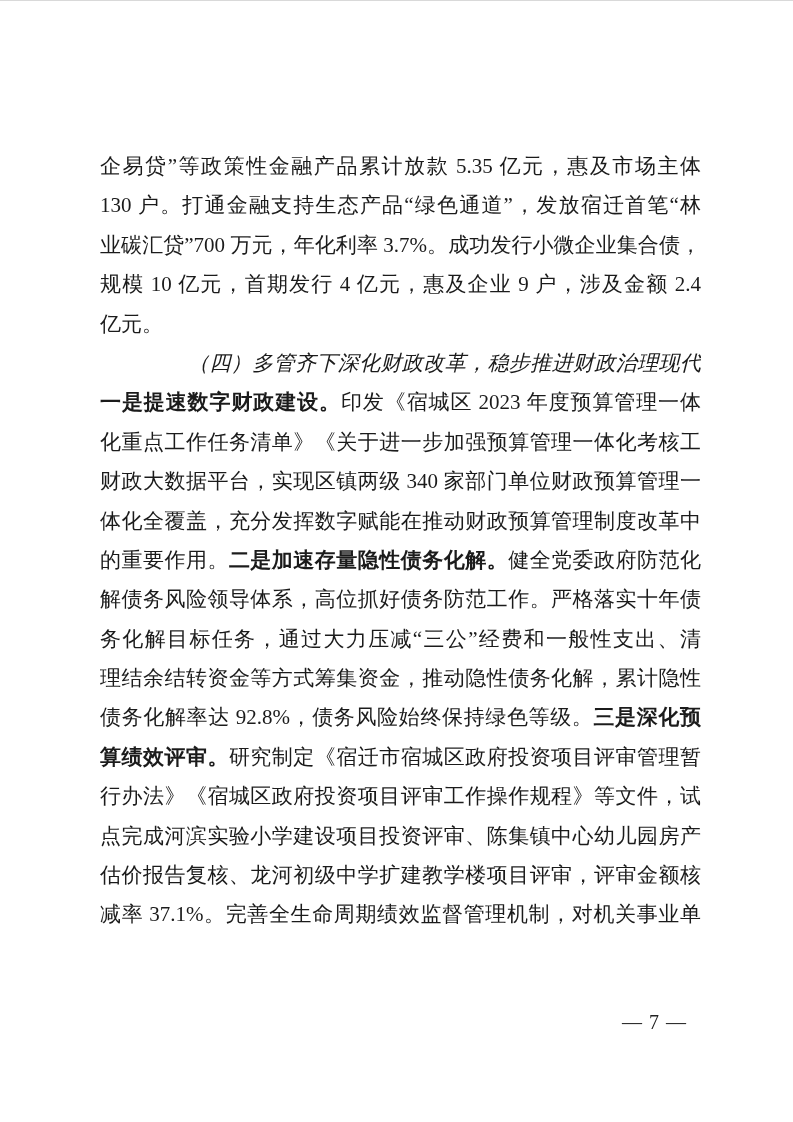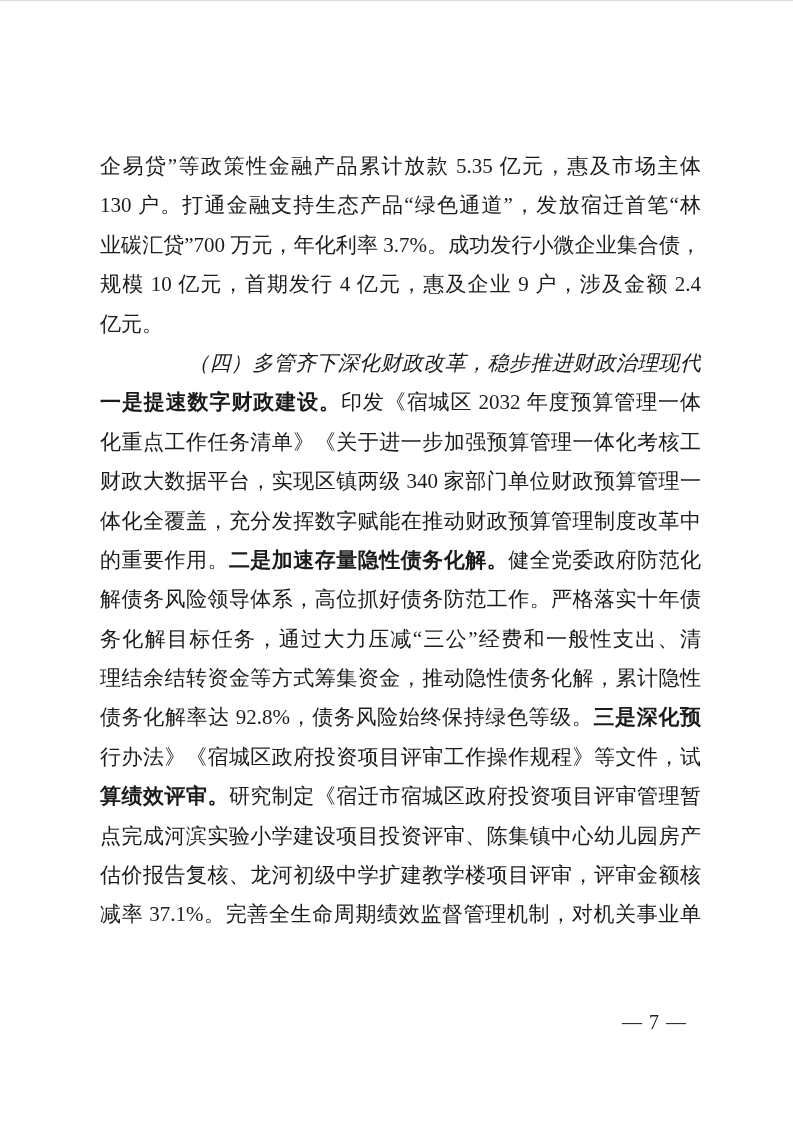--- a/index.html
+++ b/index.html
@@ -71,29 +71,29 @@
 <body>
 
 <div class="page">
   <div class="text-block" id="text-block">
       <div class="line justify"><span class="run-song">企易贷”等政策性金融产品累计放款 5.35 亿元，惠及市场主体</span></div>
       <div class="line justify"><span class="run-song">130 户。打通金融支持生态产品“绿色通道”，发放宿迁首笔“林</span></div>
       <div class="line justify"><span class="run-song">业碳汇贷”700 万元，年化利率 3.7%。成功发行小微企业集合债，</span></div>
       <div class="line justify"><span class="run-song">规模 10 亿元，首期发行 4 亿元，惠及企业 9 户，涉及金额 2.4</span></div>
       <div class="line"><span class="run-song">亿元。</span></div>
       <div class="line justify indent"><span class="run-kai">（四）多管齐下深化财政改革，稳步推进财政治理现代化。</span></div>
-      <div class="line justify"><span class="run-bold">一是提速数字财政建设。</span><span class="run-song">印发《宿城区 2032 年度预算管理一体</span></div>
+      <div class="line justify"><span class="run-bold">一是提速数字财政建设。</span><span class="run-song">印发《宿城区 2023 年度预算管理一体</span></div>
       <div class="line justify"><span class="run-song">化重点工作任务清单》《关于进一步加强预算管理一体化考核工</span></div>
       <div class="line justify"><span class="run-song">财政大数据平台，实现区镇两级 340 家部门单位财政预算管理一</span></div>
       <div class="line justify"><span class="run-song">体化全覆盖，充分发挥数字赋能在推动财政预算管理制度改革中</span></div>
       <div class="line justify"><span class="run-song">的重要作用。</span><span class="run-bold">二是加速存量隐性债务化解。</span><span class="run-song">健全党委政府防范化</span></div>
       <div class="line justify"><span class="run-song">解债务风险领导体系，高位抓好债务防范工作。严格落实十年债</span></div>
       <div class="line justify"><span class="run-song">务化解目标任务，通过大力压减“三公”经费和一般性支出、清</span></div>
       <div class="line justify"><span class="run-song">理结余结转资金等方式筹集资金，推动隐性债务化解，累计隐性</span></div>
       <div class="line justify"><span class="run-song">债务化解率达 92.8%，债务风险始终保持绿色等级。</span><span class="run-bold">三是深化预</span></div>
+      <div class="line justify"><span class="run-bold">算绩效评审。</span><span class="run-song">研究制定《宿迁市宿城区政府投资项目评审管理暂</span></div>
       <div class="line justify"><span class="run-song">行办法》《宿城区政府投资项目评审工作操作规程》等文件，试</span></div>
-      <div class="line justify"><span class="run-bold">算绩效评审。</span><span class="run-song">研究制定《宿迁市宿城区政府投资项目评审管理暂</span></div>
       <div class="line justify"><span class="run-song">点完成河滨实验小学建设项目投资评审、陈集镇中心幼儿园房产</span></div>
       <div class="line justify"><span class="run-song">估价报告复核、龙河初级中学扩建教学楼项目评审，评审金额核</span></div>
       <div class="line justify"><span class="run-song">减率 37.1%。完善全生命周期绩效监督管理机制，对机关事业单位</span></div>
     </div>
   <div class="page-number">— 7 —</div>
 </div>
 
 </body></html>

